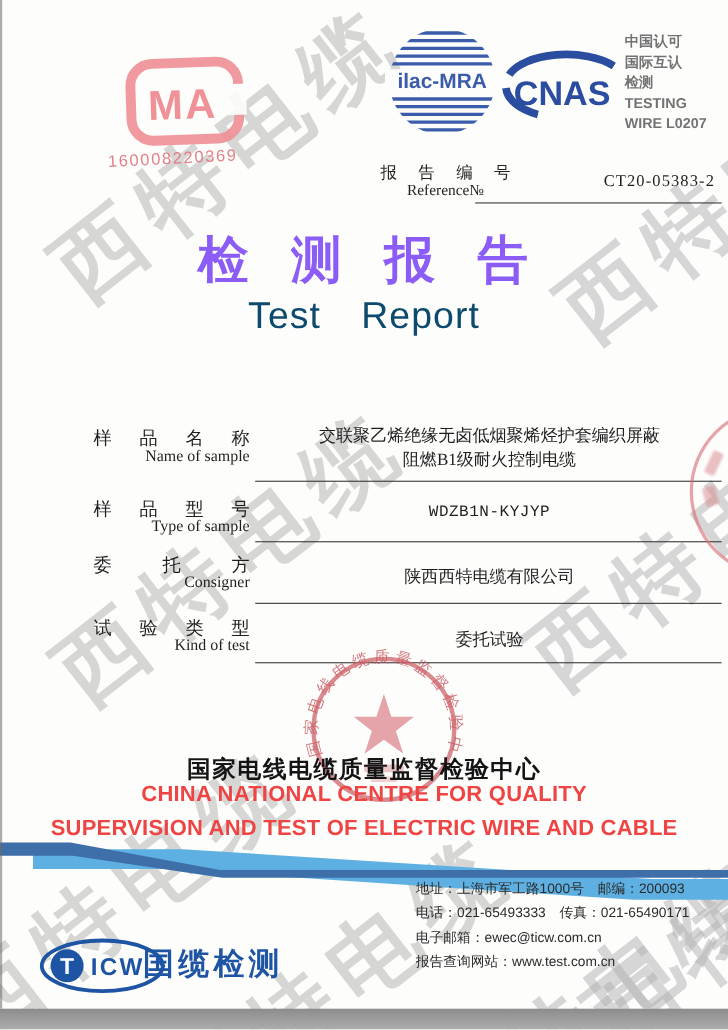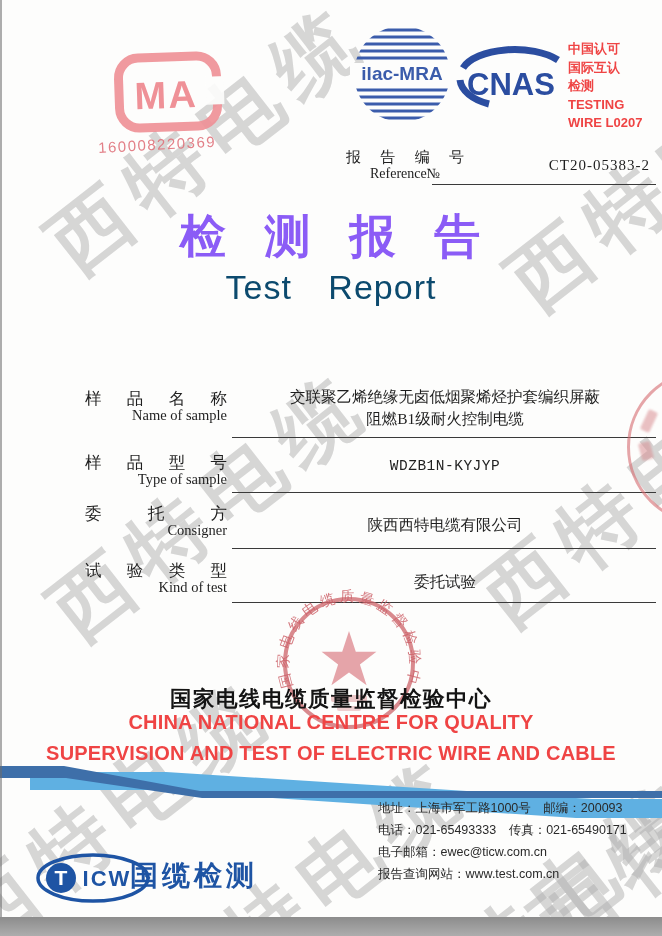--- a/index.html
+++ b/index.html
@@ -17,22 +17,22 @@
   }
   
   .scan-edge-left{left:0;top:0;width:2px;height:917px;background:#6b6b6b;opacity:.55;}
   .scan-bar-bottom{left:0;top:917px;width:662px;height:19px;background:linear-gradient(#8c8c8c,#adadad);}
   
   .cma{left:112px;top:50px;transform:rotate(-2deg);opacity:.9;}
   .cma-number{left:98px;top:135px;width:150px;font-family:"Liberation Sans",sans-serif;
     color:#e0737c;font-size:15px;letter-spacing:1.5px;transform:rotate(-3deg);opacity:.9;}
   .ilac{left:350px;top:22px;}
   .cnas{left:455px;top:38px;}
-  .accred{left:568px;top:40px;font-family:"Liberation Sans",sans-serif;
-    color:#ef4444;font-size:13px;font-weight:600;line-height:18.5px;}
+  .accred{left:568px;top:29px;font-family:"Liberation Sans",sans-serif;
+    color:#737373;font-size:13px;font-weight:600;line-height:18.5px;}
   
   .ref-cn{left:346px;top:148px;width:118px;font-size:15px;text-align:justify;text-align-last:justify;}
   .ref-en{left:342px;top:166px;width:126px;font-size:14px;text-align:center;}
   .ref-value{left:440px;top:157px;width:210px;font-size:15px;letter-spacing:1px;text-align:right;}
   .underline{height:1px;background:#3a3a3a;}
   
   .title-cn{left:0;top:206px;width:662px;text-align:center;font-size:46px;
     font-family:"Liberation Sans",sans-serif;font-weight:700;color:#8b5cf6;
     word-spacing:22px;letter-spacing:2px;}
   .title-en{left:0;top:268px;width:662px;text-align:center;font-size:34px;

